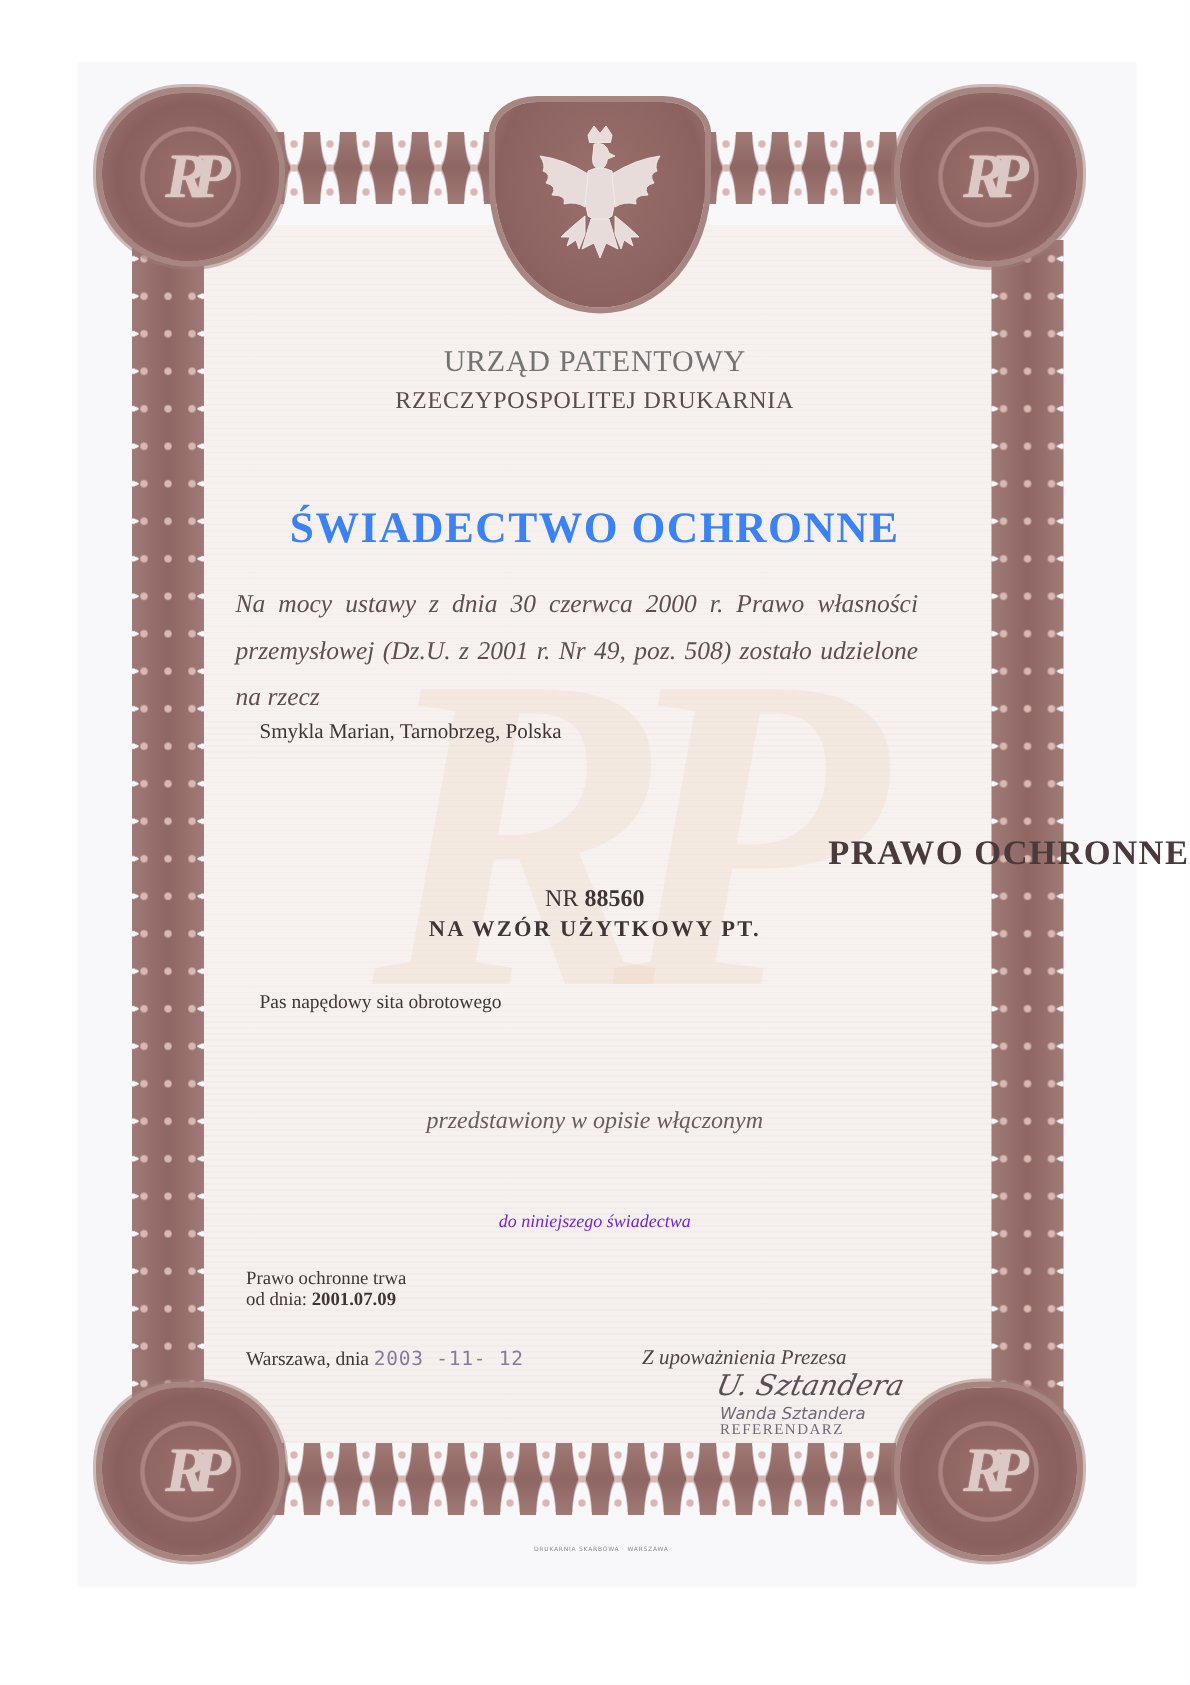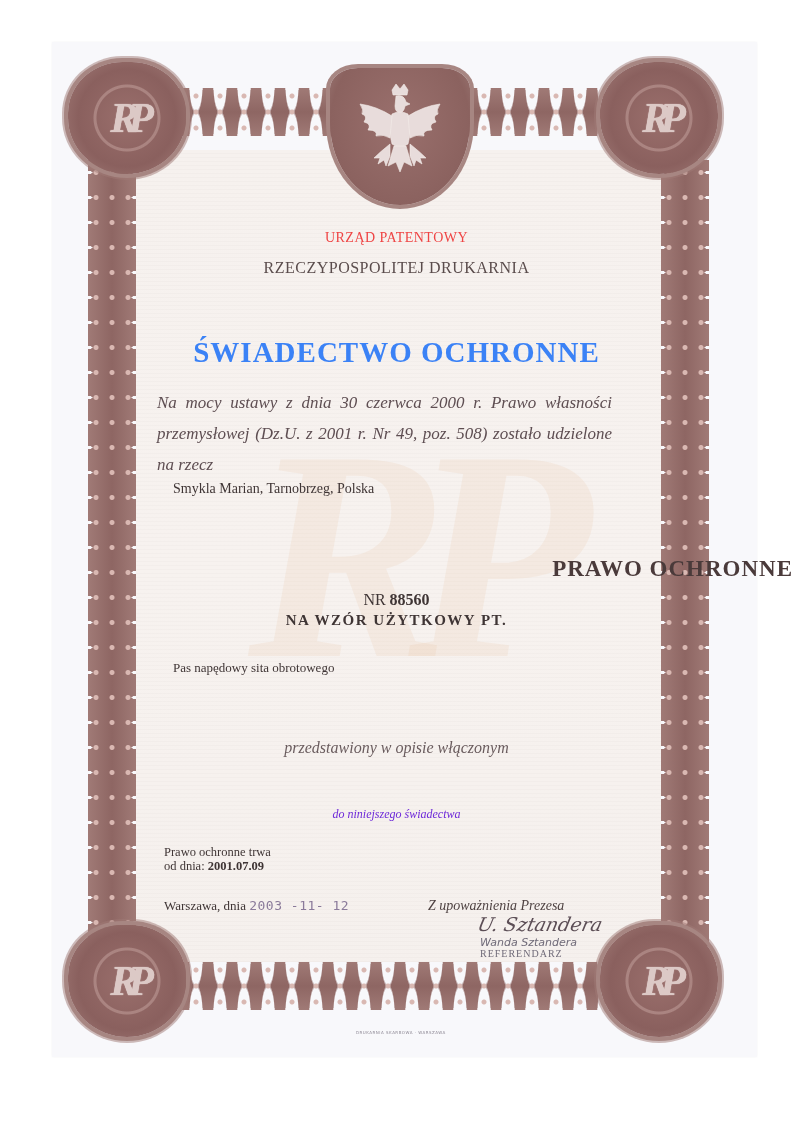--- a/index.html
+++ b/index.html
@@ -61,21 +61,21 @@
     box-shadow: 0 0 0 4px #a78682;
     display: flex; align-items: center; justify-content: center;
   }
   .watermark {
     position: absolute; left: 210px; top: 420px; width: 380px; height: 270px;
     font-family: "Liberation Serif", serif; font-style: italic; font-weight: bold;
     font-size: 300px; line-height: 270px; color: rgba(235,195,160,0.18);
     text-align: center; letter-spacing: -40px; pointer-events: none;
   }
   .t { position: absolute; left: 0; width: 793px; text-align: center; color: #4a3a3a; }
-  .header1 { top: 230px; font-size: 14px; letter-spacing: 0.5px; color: #ef4444; }
+  .header1 { top: 230px; font-size: 20px; letter-spacing: 0.5px; color: #737373; }
   .header2 { top: 259px; font-size: 16px; letter-spacing: 0.5px; color: #5a4c4c; }
   .title { top: 336px; font-size: 29px; font-weight: bold; letter-spacing: 1px; color: #3b82f6; }
   .legal {
     position: absolute; left: 157px; top: 387px; width: 455px;
     font-style: italic; font-size: 17px; line-height: 31px; color: #5e4e52;
     text-align: justify;
   }
   .owner { position: absolute; left: 173px; top: 481px; font-size: 14px; color: #3f3535; }
   .prawo { top: 556px; font-size: 23px; font-weight: bold; letter-spacing: 1px; color: #4a3a3a; text-align: right; }
   .nr { top: 591px; font-size: 16px; color: #3f3535; }

